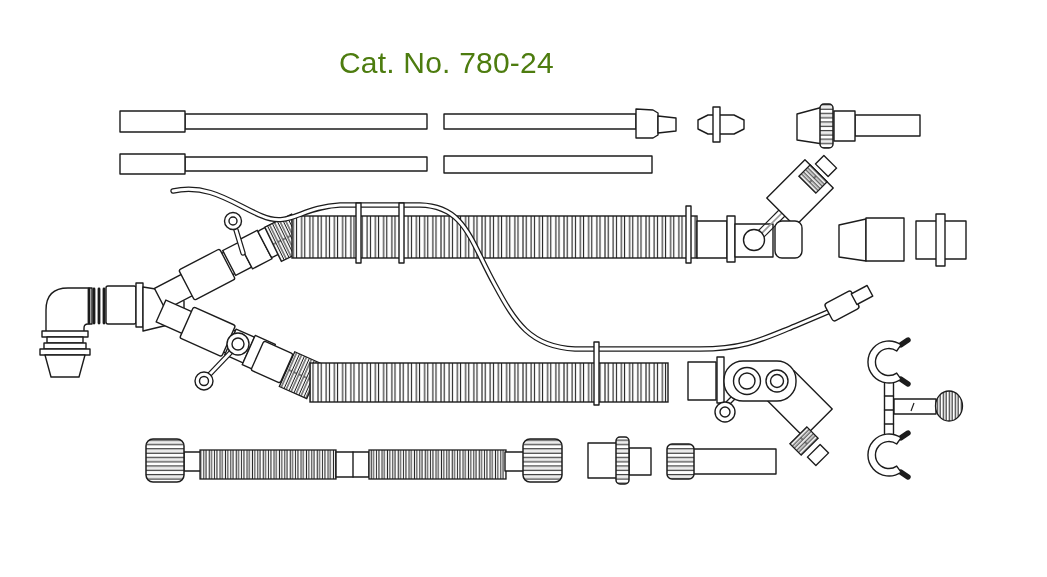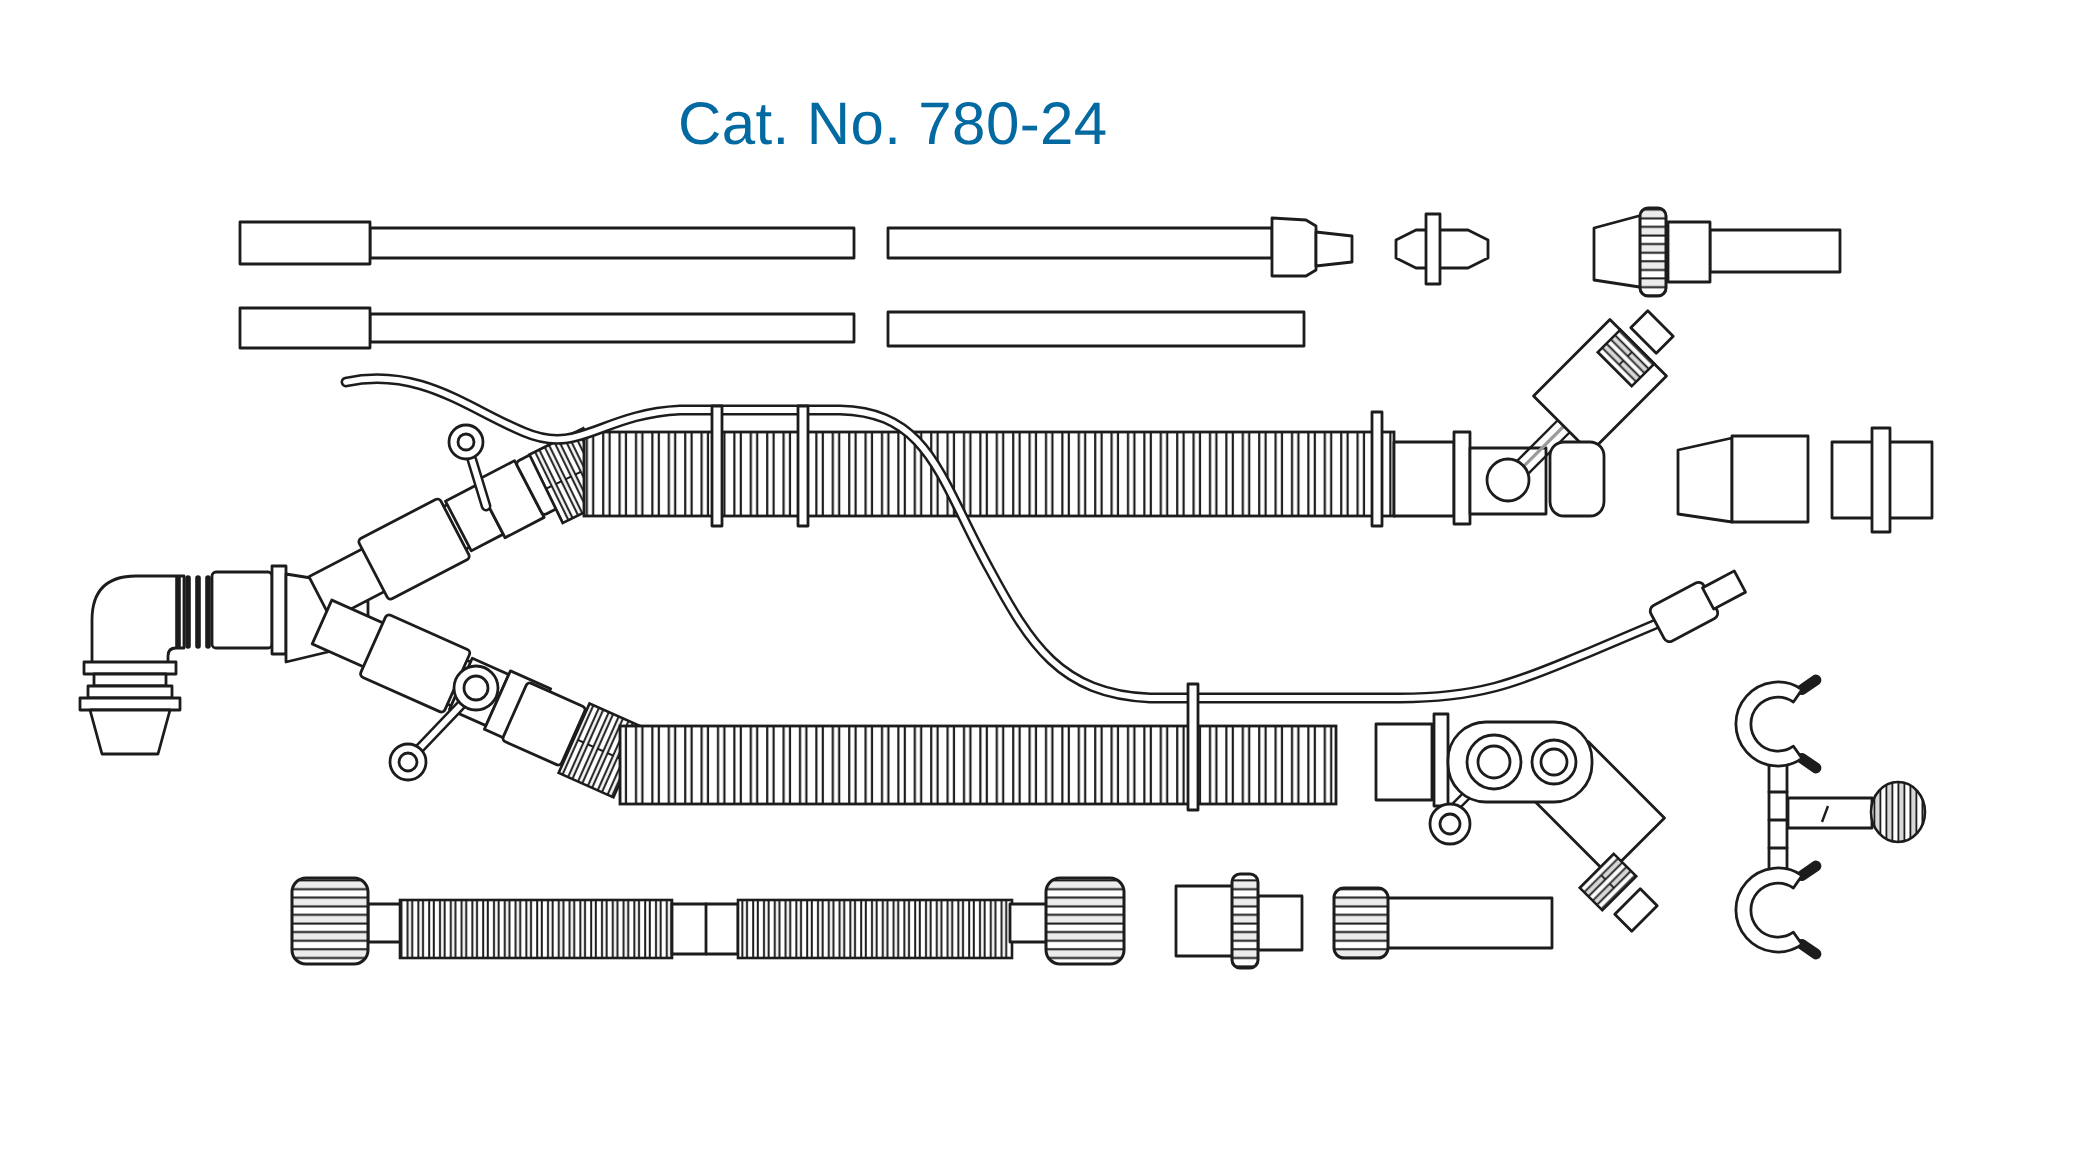--- a/index.html
+++ b/index.html
@@ -1,19 +1,19 @@
 <!DOCTYPE html>
 <html><head>
 <meta charset="utf-8">
 <style>
   html,body{margin:0;padding:0;background:#ffffff;}
   .stage{position:relative;width:1047px;height:577px;background:#ffffff;overflow:hidden;
          font-family:"Liberation Sans",sans-serif;}
   .title{position:absolute;left:339px;top:46px;font-size:30px;font-weight:400;
-         color:#0369a1;letter-spacing:0.2px;white-space:nowrap;}
+         color:#4d7c0f;letter-spacing:0.2px;white-space:nowrap;}
   svg{position:absolute;left:0;top:0;}
   .s  {fill:#ffffff;stroke:#1c1c1c;stroke-width:1.4;stroke-linejoin:round;}
   .sr {fill:url(#corr);stroke:#1c1c1c;stroke-width:1.4;}
   .sf {fill:url(#corrF);stroke:#1c1c1c;stroke-width:1.3;}
   .sh {fill:url(#hrib);stroke:#1c1c1c;stroke-width:1.5;}
   .sv {fill:url(#vrib);stroke:#1c1c1c;stroke-width:1.3;}
   .ln {fill:none;stroke:#1c1c1c;stroke-width:1.4;stroke-linecap:round;}
   .ribln{fill:none;stroke:#1c1c1c;stroke-width:2.8;stroke-linecap:round;}
   .tubeO{fill:none;stroke:#1c1c1c;stroke-width:5.4;stroke-linecap:round;}
   .tubeI{fill:none;stroke:#ffffff;stroke-width:2.9;stroke-linecap:round;}

